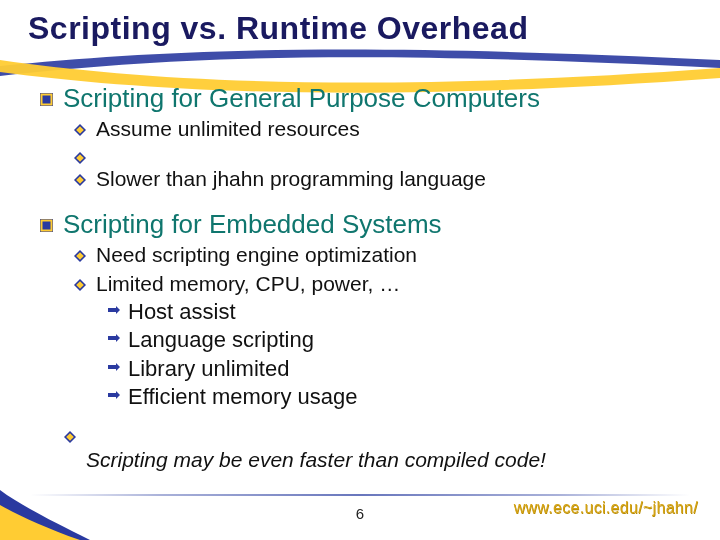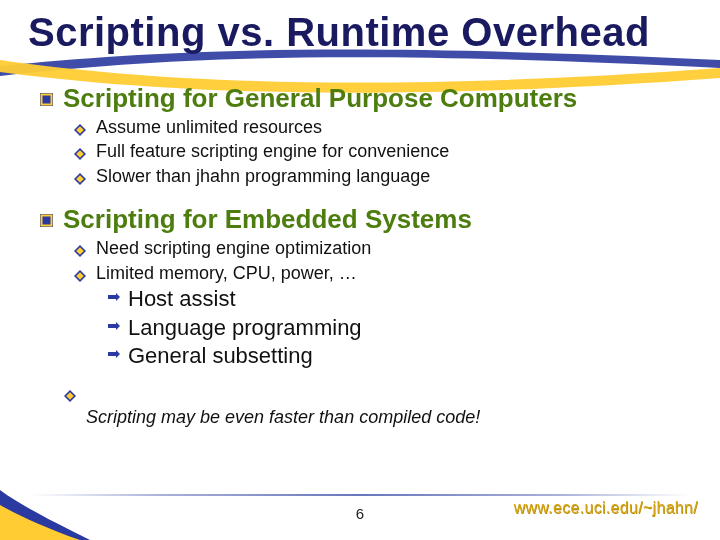--- a/index.html
+++ b/index.html
@@ -14,51 +14,51 @@
     top: 38px;
     left: 0;
     width: 720px;
     height: 60px;
     pointer-events: none;
   }
   .title {
     position: absolute;
     top: 10px;
     left: 28px;
-    font-size: 40px;
+    font-size: 32px;
     font-weight: bold;
     color: #1a1a60;
     letter-spacing: 0.5px;
   }
   .content {
     position: absolute;
     top: 76px;
     left: 40px;
     right: 20px;
   }
   .lvl1 {
     display: flex;
     align-items: flex-start;
     margin-top: 8px;
     margin-bottom: 2px;
   }
   .lvl1 .text {
     font-size: 26px;
-    font-weight: bold;
-    color: #4d7c0f;
+    font-weight: normal;
+    color: #0f766e;
     line-height: 1.15;
   }
   .lvl2 {
     display: flex;
     align-items: flex-start;
     margin-left: 34px;
     margin-top: 2px;
   }
   .lvl2 .text {
-    font-size: 18px;
+    font-size: 21px;
     color: #111;
     line-height: 1.25;
   }
   .lvl3 {
     display: flex;
     align-items: flex-start;
     margin-left: 68px;
     margin-top: 1px;
   }
   .lvl3 .text {
@@ -151,21 +151,20 @@
       <polygon points="6,0 12,6 6,12 0,6" fill="#2a3aa0"></polygon>
       <polygon points="6,2.2 9.8,6 6,9.8 2.2,6" fill="#ffcc33"></polygon>
     </svg>
     <div class="text">Assume unlimited resources</div>
   </div>
   <div class="lvl2">
     <svg class="bullet-diamond" viewBox="0 0 12 12">
       <polygon points="6,0 12,6 6,12 0,6" fill="#2a3aa0"></polygon>
       <polygon points="6,2.2 9.8,6 6,9.8 2.2,6" fill="#ffcc33"></polygon>
     </svg>
-    <div class="text">Full feature scripting engine for convenience</div>
   </div>
   <div class="lvl2">
     <svg class="bullet-diamond" viewBox="0 0 12 12">
       <polygon points="6,0 12,6 6,12 0,6" fill="#2a3aa0"></polygon>
       <polygon points="6,2.2 9.8,6 6,9.8 2.2,6" fill="#ffcc33"></polygon>
     </svg>
     <div class="text">Slower than jhahn programming language</div>
   </div>
 
   <div class="spacer"></div>
@@ -197,27 +196,33 @@
   <div class="lvl3">
     <svg class="bullet-arrow" viewBox="0 0 12 10">
       <polygon points="0,1 8,1 8,-1 12,3 8,7 8,5 0,5" transform="translate(0,2)" fill="#2a3aa0"></polygon>
     </svg>
     <div class="text">Host assist</div>
   </div>
   <div class="lvl3">
     <svg class="bullet-arrow" viewBox="0 0 12 10">
       <polygon points="0,1 8,1 8,-1 12,3 8,7 8,5 0,5" transform="translate(0,2)" fill="#2a3aa0"></polygon>
     </svg>
-    <div class="text">Language programming</div>
-  </div>
-  <div class="lvl3">
-    <svg class="bullet-arrow" viewBox="0 0 12 10">
-      <polygon points="0,1 8,1 8,-1 12,3 8,7 8,5 0,5" transform="translate(0,2)" fill="#2a3aa0"></polygon>
-    </svg>
-    <div class="text">General subsetting</div>
+    <div class="text">Language scripting</div>
+  </div>
+  <div class="lvl3">
+    <svg class="bullet-arrow" viewBox="0 0 12 10">
+      <polygon points="0,1 8,1 8,-1 12,3 8,7 8,5 0,5" transform="translate(0,2)" fill="#2a3aa0"></polygon>
+    </svg>
+    <div class="text">Library unlimited</div>
+  </div>
+  <div class="lvl3">
+    <svg class="bullet-arrow" viewBox="0 0 12 10">
+      <polygon points="0,1 8,1 8,-1 12,3 8,7 8,5 0,5" transform="translate(0,2)" fill="#2a3aa0"></polygon>
+    </svg>
+    <div class="text">Efficient memory usage</div>
   </div>
 
   <div class="spacer"></div>
 
   <div class="lvl2" style="margin-left:24px;">
     <svg class="bullet-diamond" viewBox="0 0 12 12">
       <polygon points="6,0 12,6 6,12 0,6" fill="#2a3aa0"></polygon>
       <polygon points="6,2.2 9.8,6 6,9.8 2.2,6" fill="#ffcc33"></polygon>
     </svg>
     <div class="text italic">Scripting may be even faster than compiled code!</div>

